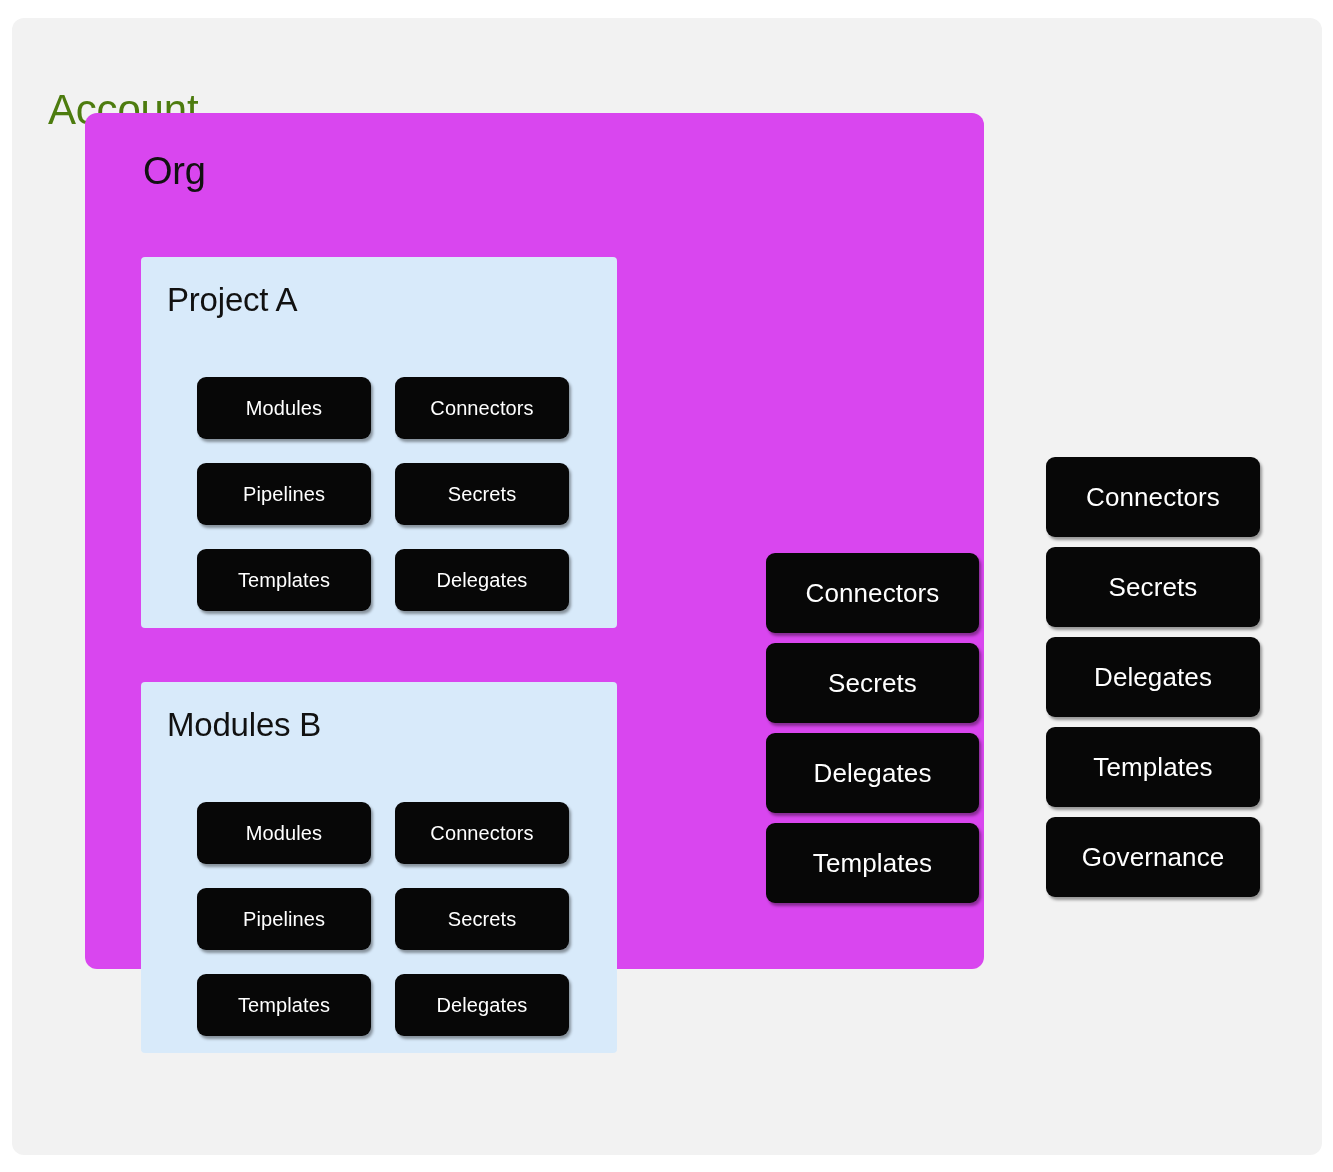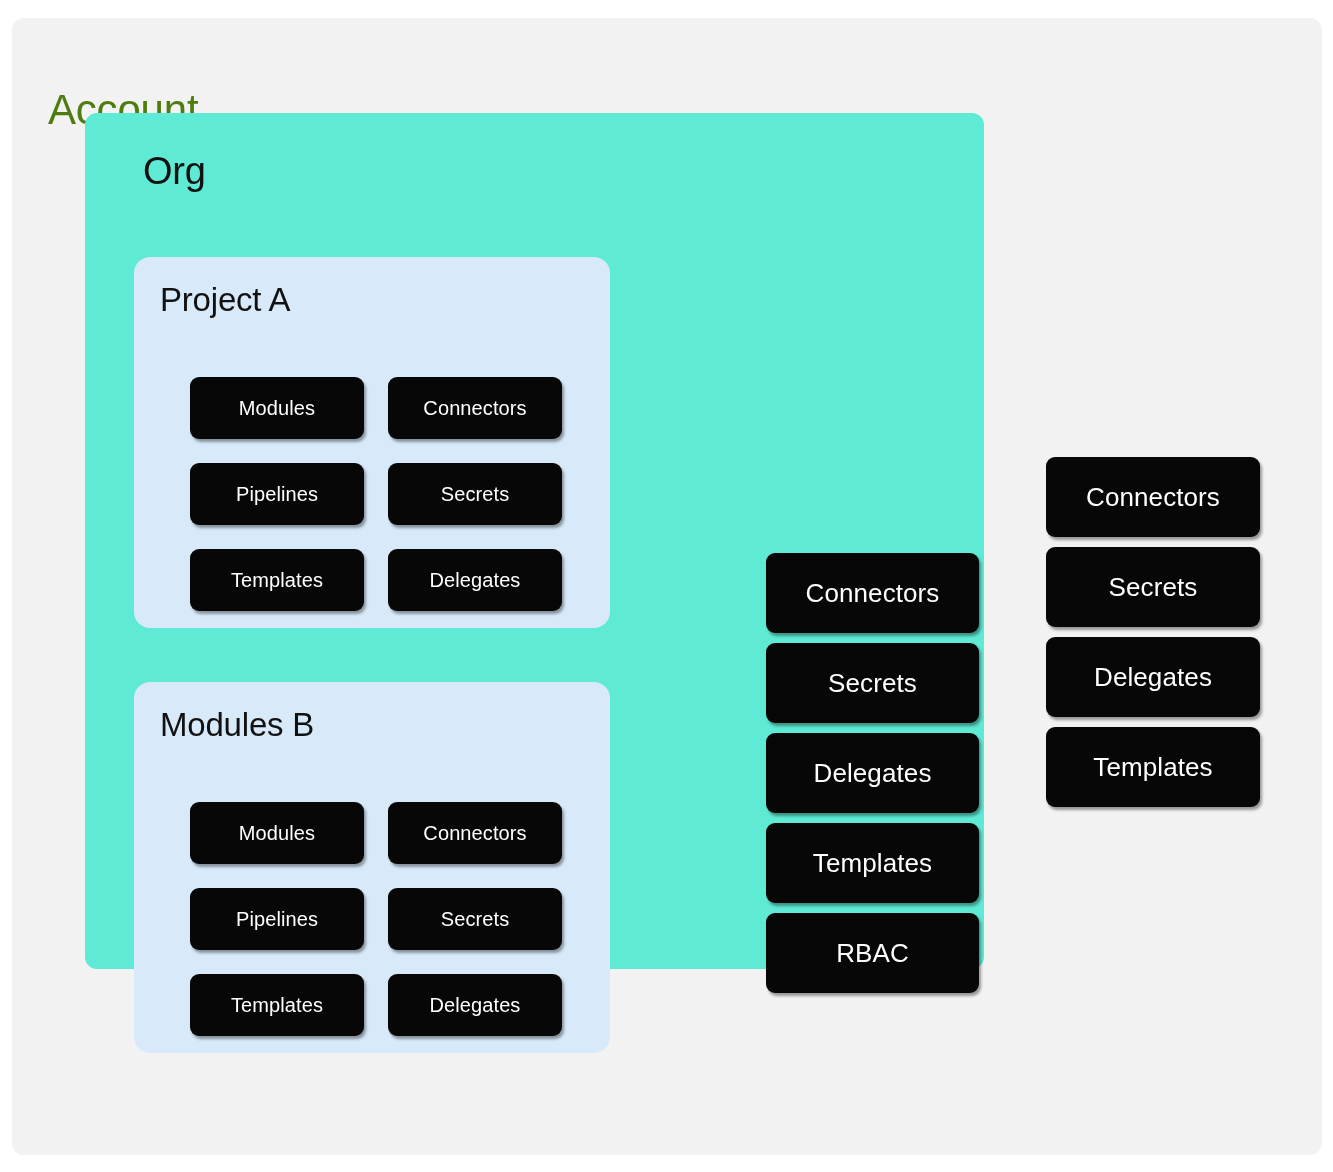--- a/index.html
+++ b/index.html
@@ -39,44 +39,44 @@
     margin-top: 48px;
   }
 
   
   .org-box {
     position: absolute;
     left: 73px;
     top: 95px;
     width: 899px;
     height: 856px;
-    background: #5eead4;
+    background: #d946ef;
     border-radius: 12px;
     box-sizing: border-box;
   }
   .org-title {
     position: absolute;
     left: 58px;
     top: 39px;
     font-size: 38px;
     line-height: 1.05;
     color: #111111;
     font-weight: 400;
     letter-spacing: -0.2px;
     white-space: nowrap;
   }
 
   
   .project-box {
     position: absolute;
-    left: 49px;
+    left: 56px;
     width: 476px;
     height: 371px;
     background: #d8eafa;
-    border-radius: 16px;
+    border-radius: 4px;
     box-sizing: border-box;
   }
   .project-a { top: 144px; }
   .project-b { top: 569px; }
 
   .project-title {
     position: absolute;
     left: 26px;
     top: 26px;
     font-size: 33px;
@@ -181,25 +181,25 @@
         <div class="chip chip-sm">Templates</div>
         <div class="chip chip-sm">Delegates</div>
       </div>
     </div>
 
     <div class="org-column">
       <div class="chip chip-lg">Connectors</div>
       <div class="chip chip-lg">Secrets</div>
       <div class="chip chip-lg">Delegates</div>
       <div class="chip chip-lg">Templates</div>
-      <div class="chip chip-lg">RBAC</div>
     </div>
 
   </div>
 
   <div class="account-column">
     <div class="chip chip-lg">Connectors</div>
     <div class="chip chip-lg">Secrets</div>
     <div class="chip chip-lg">Delegates</div>
     <div class="chip chip-lg">Templates</div>
+    <div class="chip chip-lg">Governance</div>
   </div>
 
 </div>
 
 </body></html>

